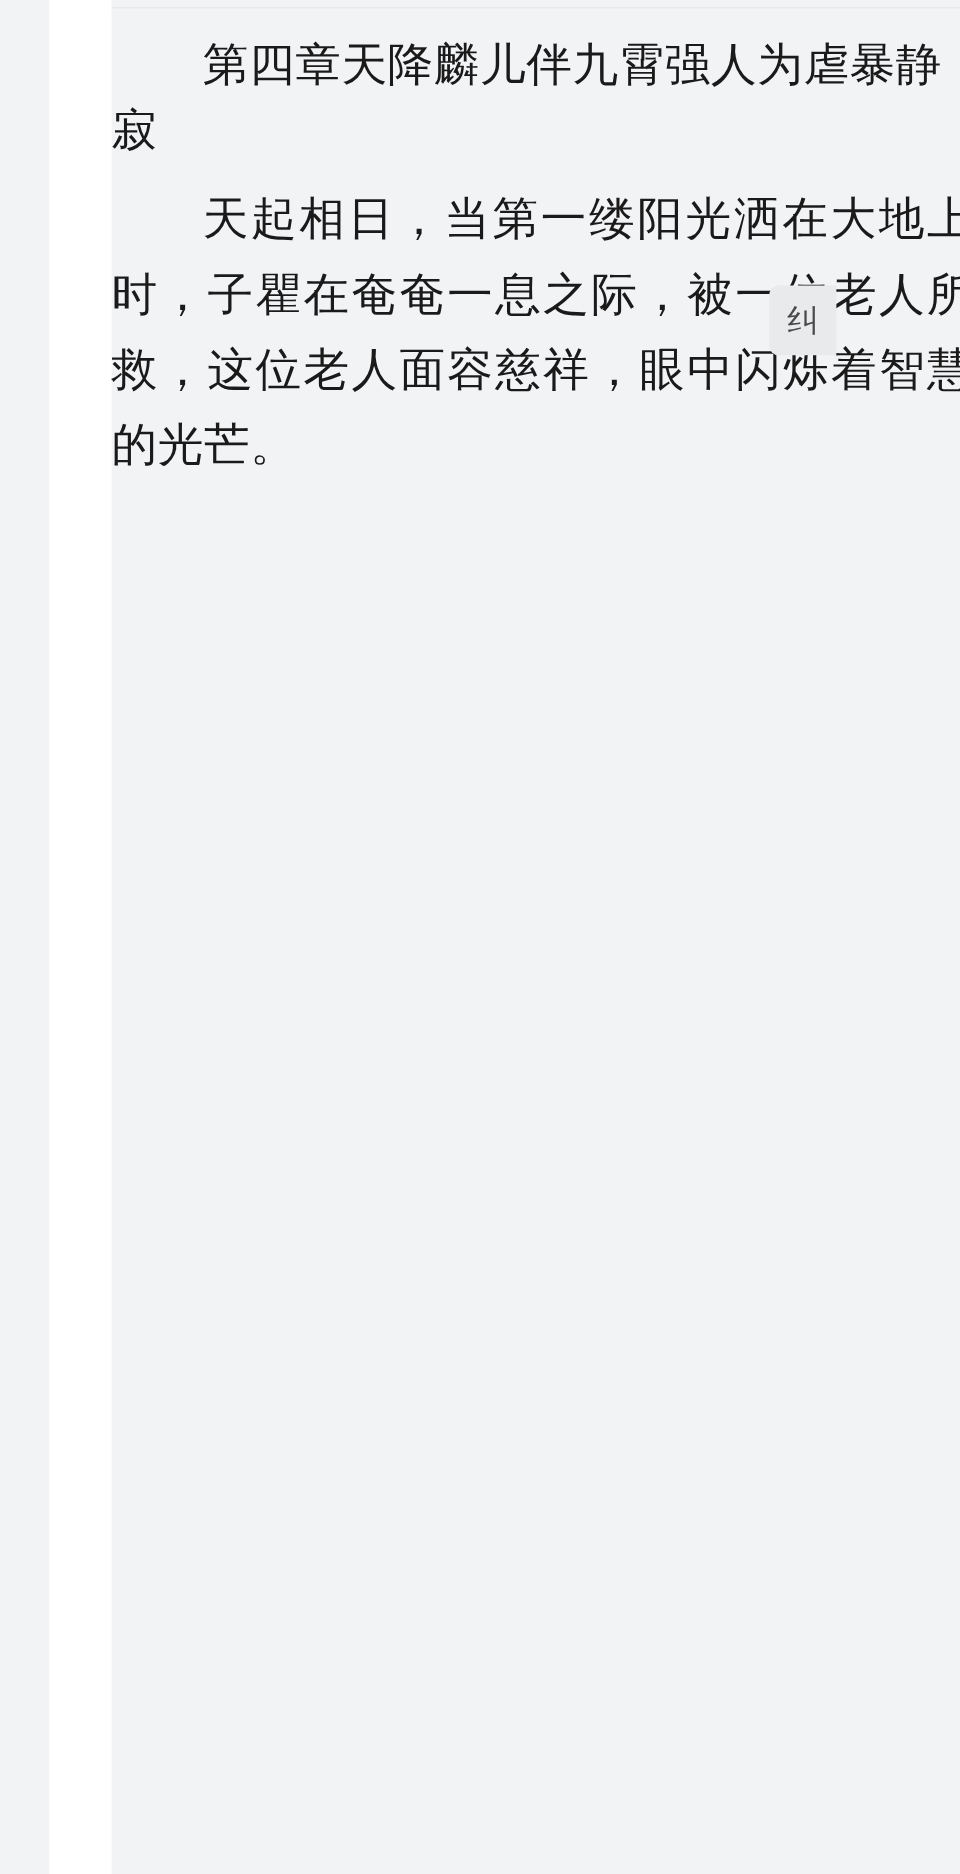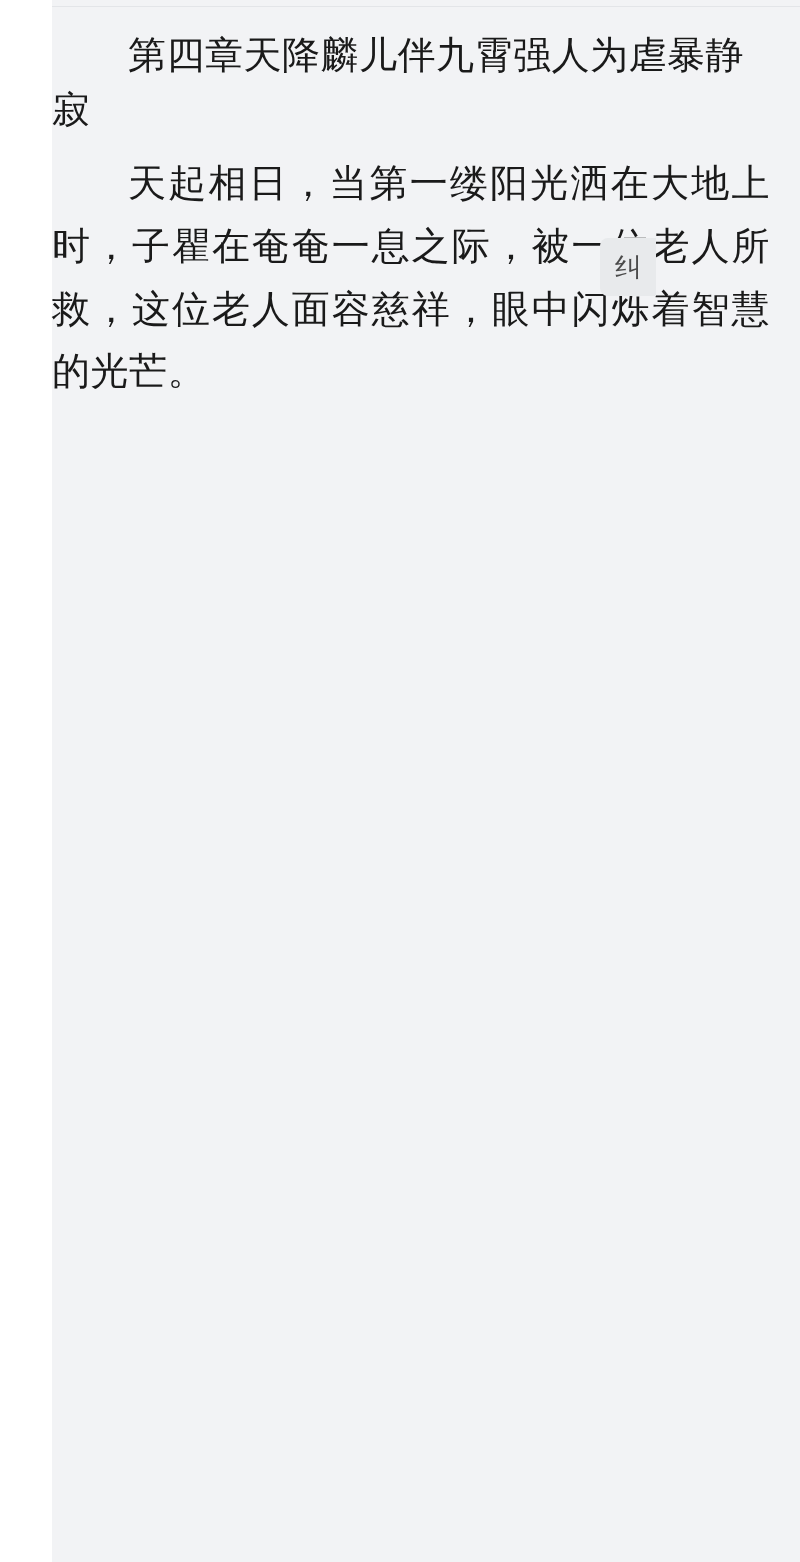--- a/index.html
+++ b/index.html
@@ -12,20 +12,21 @@
     background: #f2f3f5;
     font-family: "Liberation Sans", "DejaVu Sans", sans-serif;
     overflow: hidden;
   }
   .page {
     position: relative;
     width: 656px;
     height: 1562px;
     background: #f2f3f5;
     box-sizing: border-box;
+    margin-left: 41px;
   }
   .left-gutter {
     position: absolute;
     left: 0;
     top: 0;
     width: 52px;
     height: 1562px;
     background: #ffffff;
   }
   .top-rule {

